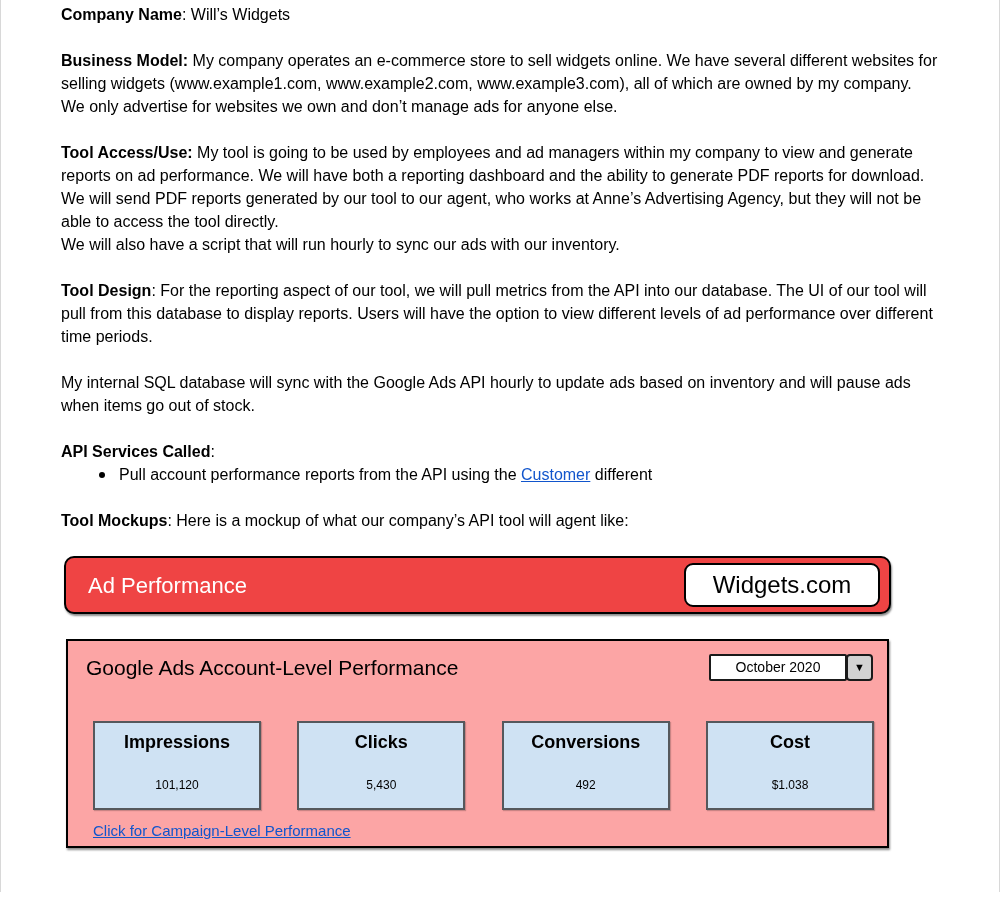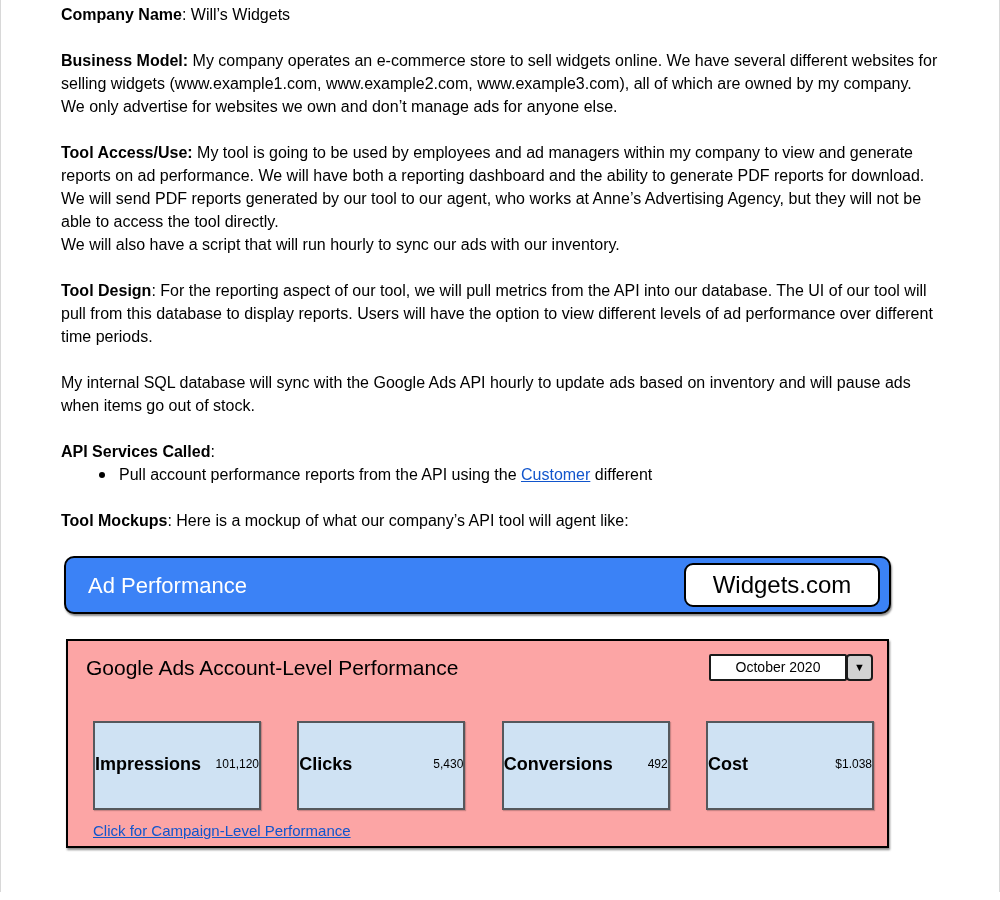--- a/index.html
+++ b/index.html
@@ -16,21 +16,21 @@
   }
   .doc { padding: 3px 60px 0 60px; font-size: 16px; line-height: 23px; }
   .para { margin: 0 0 23px 0; }
   .para b { font-weight: 700; }
   .bullet-row { display: flex; padding-left: 38px; }
   .dot { flex: none; width: 6px; height: 6px; border-radius: 50%; background: #000; margin: 9px 14px 0 0; }
   .doclink { color: #1155CC; text-decoration: underline; cursor: pointer; }
 
   .mock-header {
     margin: 24px 0 0 3px; width: 827px; height: 58px;
-    background: #3b82f6; border: 2px solid #000; border-radius: 10px;
+    background: #ef4444; border: 2px solid #000; border-radius: 10px;
     display: flex; align-items: center; padding: 0 9px 0 22px;
     box-shadow: 1px 2px 2px rgba(0,0,0,0.45);
   }
   .mock-title { color: #ffffff; font-size: 22px; }
   .site-btn {
     margin-left: auto; width: 196px; height: 44px;
     background: #ffffff; border: 2px solid #000; border-radius: 9px;
     font-size: 24px; font-family: inherit; color: #000; cursor: pointer;
   }
   .mock-panel {
@@ -47,21 +47,21 @@
   }
   .dd-btn {
     width: 27px; margin-left: -1px; background: #D2D2D2;
     border: 2px solid #1a1a1a; border-radius: 4px;
     display: flex; align-items: center; justify-content: center;
   }
   .dd-arrow { font-size: 11px; line-height: 1; color: #000; }
   .cards { display: flex; justify-content: space-between; margin: 40px 13px 0 25px; }
   .card {
     width: 168px; height: 89px; background: #CFE2F3; border: 2px solid #55585C;
-    display: flex; justify-content: space-between; align-items: center;
+    display: flex; flex-direction: column; justify-content: space-between; align-items: center;
     padding: 8px 0 11px 0; box-shadow: 1px 1px 1px rgba(0,0,0,0.2);
   }
   .card-label { font-weight: 700; font-size: 18px; }
   .card-value { font-size: 12px; }
   .campaign-link { display: inline-block; margin: 9px 0 0 25px; font-size: 15px; }
 </style>
 </head>
 <body>
 
 <div class="page">

